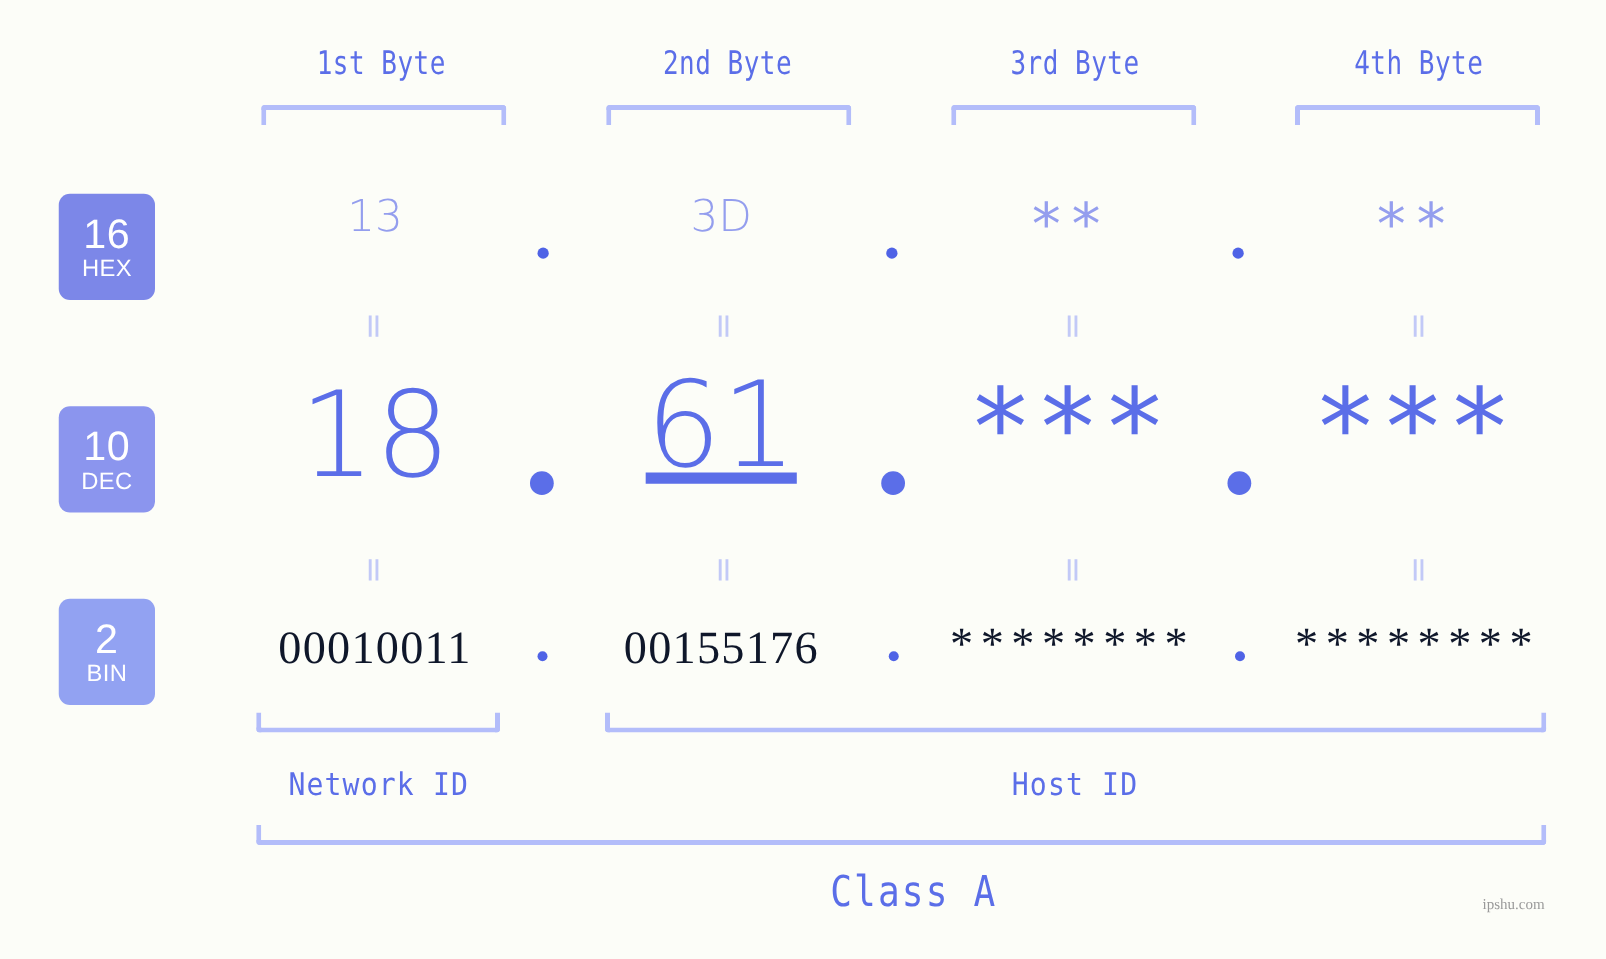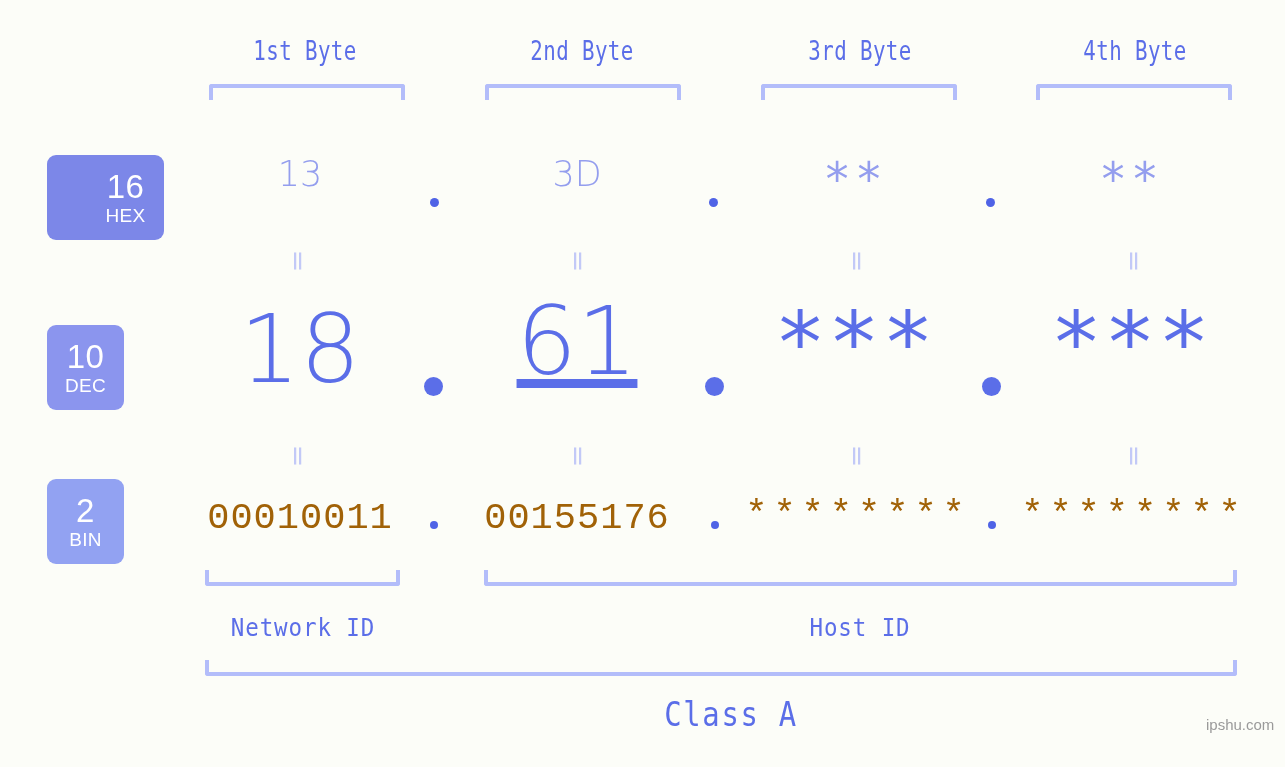--- a/index.html
+++ b/index.html
@@ -98,23 +98,23 @@
     font-size: 95px;
     color: #5b6ee8;
     font-weight: 300;
   }
   .row-dec .val.stars {
     font-family: "DejaVu Sans Mono", monospace;
     font-size: 86px;
     letter-spacing: 2px;
   }
   .row-bin .val {
-    font-family: Liberation Mono, monospace;
+    font-family: Liberation Serif, serif;
     font-size: 37px;
-    color: #a16207;
+    color: #0f172a;
     letter-spacing: 1px;
   }
   .row-bin .val.stars {
     letter-spacing: 6px;
   }
 
   
   .dot {
     border-radius: 50%;
     background: #5b6ee8;
@@ -147,43 +147,42 @@
   .class-label {
     font-family: "DejaVu Sans Mono", monospace;
     font-size: 34px;
     color: #5b6ee8;
     text-align: center;
     white-space: nowrap;
     letter-spacing: 2px;
     transform: scaleX(0.85);
   }
   .watermark {
-    font-family: Liberation Sans, sans-serif;
-    font-size: 15px;
+    font-family: Liberation Serif, serif;
+    font-size: 12px;
     color: #9a9a9a;
     white-space: nowrap;
-    margin-left: 20px;
   }
 </style>
 </head>
 <body>
 
 <div class="stage">
 
   <div class="abs byte-label" style="left:185px; top:36px; width:240px;">1st Byte</div>
   <div class="abs byte-label" style="left:462px; top:36px; width:240px;">2nd Byte</div>
   <div class="abs byte-label" style="left:740px; top:36px; width:240px;">3rd Byte</div>
   <div class="abs byte-label" style="left:1015px; top:36px; width:240px;">4th Byte</div>
 
   <div class="abs bracket-down" style="left:209px; top:84px; width:196px;"></div>
   <div class="abs bracket-down" style="left:485px; top:84px; width:196px;"></div>
   <div class="abs bracket-down" style="left:761px; top:84px; width:196px;"></div>
   <div class="abs bracket-down" style="left:1036px; top:84px; width:196px;"></div>
 
-  <div class="abs badge badge-hex" style="left:47px; top:155px;padding-left:40px;">
+  <div class="abs badge badge-hex" style="left:47px; top:155px;">
     <span class="num">16</span>
     <span class="sys">HEX</span>
   </div>
 
   <div class="abs row-hex">
     <div class="abs val" style="left:185px; top:157px; width:230px;">13</div>
     <div class="abs dot dot-sm" style="left:430px; top:198px;"></div>
     <div class="abs val" style="left:462px; top:157px; width:230px;">3D</div>
     <div class="abs dot dot-sm" style="left:709px; top:198px;"></div>
     <div class="abs val stars" style="left:740px; top:156px; width:230px;">**</div>

